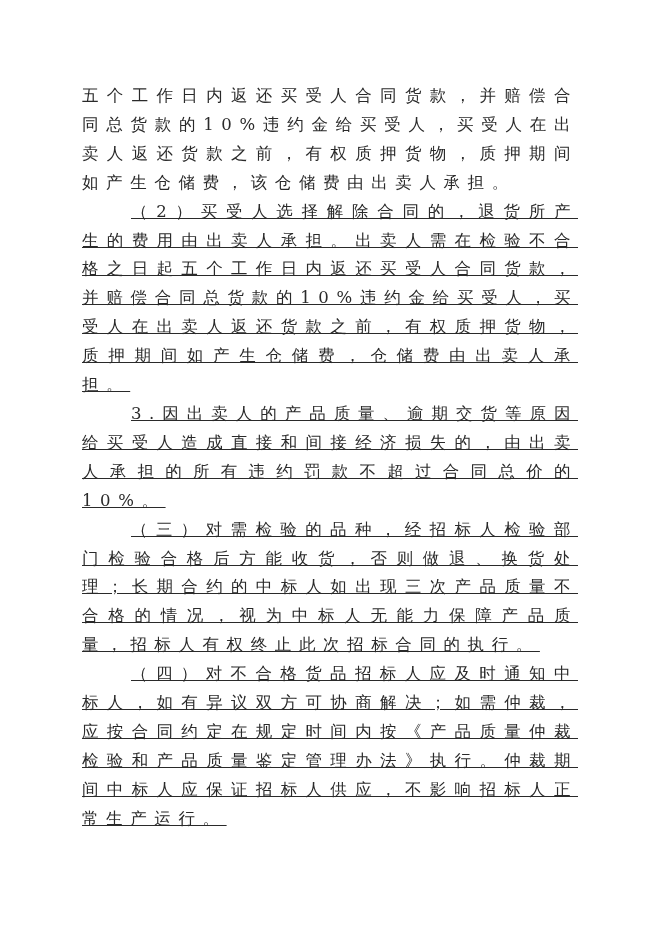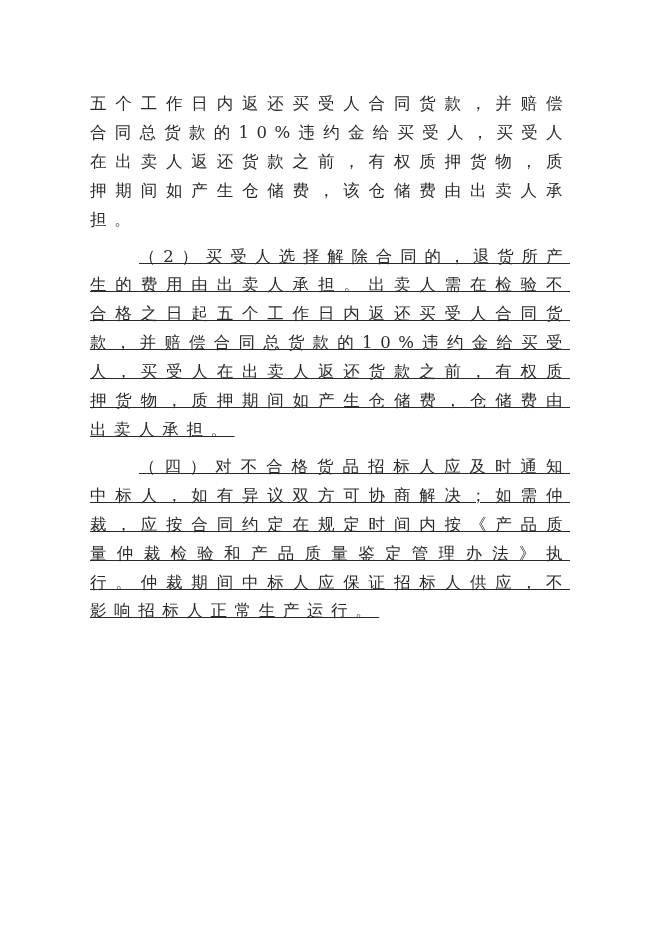--- a/index.html
+++ b/index.html
@@ -10,25 +10,27 @@
     top: 82px;
     width: 496px;
     font-family: "DejaVu Serif", "Liberation Serif", serif;
     font-size: 16.5px;
     line-height: 28.9px;
     color: #2a2a2a;
     letter-spacing: 7.6px;
     text-align: justify;
     text-align-last: left;
   }
-  .para { margin: 8px; padding: 0; }
+  .para { margin: 0; padding: 0; }
   .indent { text-indent: 49px; text-decoration: underline; }
   .noindent { text-indent: 0; }
 </style>
 </head>
 <body>
 
 <div class="page">
   <p class="para noindent">五个工作日内返还买受人合同货款，并赔偿合同总货款的10%违约金给买受人，买受人在出卖人返还货款之前，有权质押货物，质押期间如产生仓储费，该仓储费由出卖人承担。</p>
   <p class="para indent">（2）买受人选择解除合同的，退货所产生的费用由出卖人承担。出卖人需在检验不合格之日起五个工作日内返还买受人合同货款，并赔偿合同总货款的10%违约金给买受人，买受人在出卖人返还货款之前，有权质押货物，质押期间如产生仓储费，仓储费由出卖人承担。</p>
+  <p class="para indent">3.因出卖人的产品质量、逾期交货等原因给买受人造成直接和间接经济损失的，由出卖人承担的所有违约罚款不超过合同总价的10%。</p>
+  <p class="para indent">（三）对需检验的品种，经招标人检验部门检验合格后方能收货，否则做退、换货处理；长期合约的中标人如出现三次产品质量不合格的情况，视为中标人无能力保障产品质量，招标人有权终止此次招标合同的执行。</p>
   <p class="para indent">（四）对不合格货品招标人应及时通知中标人，如有异议双方可协商解决；如需仲裁，应按合同约定在规定时间内按《产品质量仲裁检验和产品质量鉴定管理办法》执行。仲裁期间中标人应保证招标人供应，不影响招标人正常生产运行。</p>
 
 </div>
 
 </body></html>

